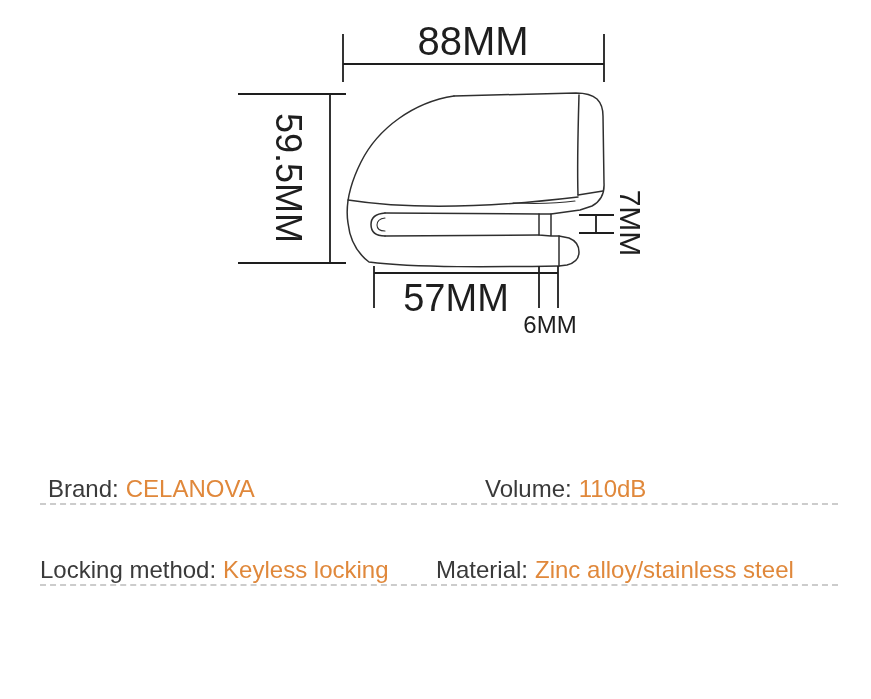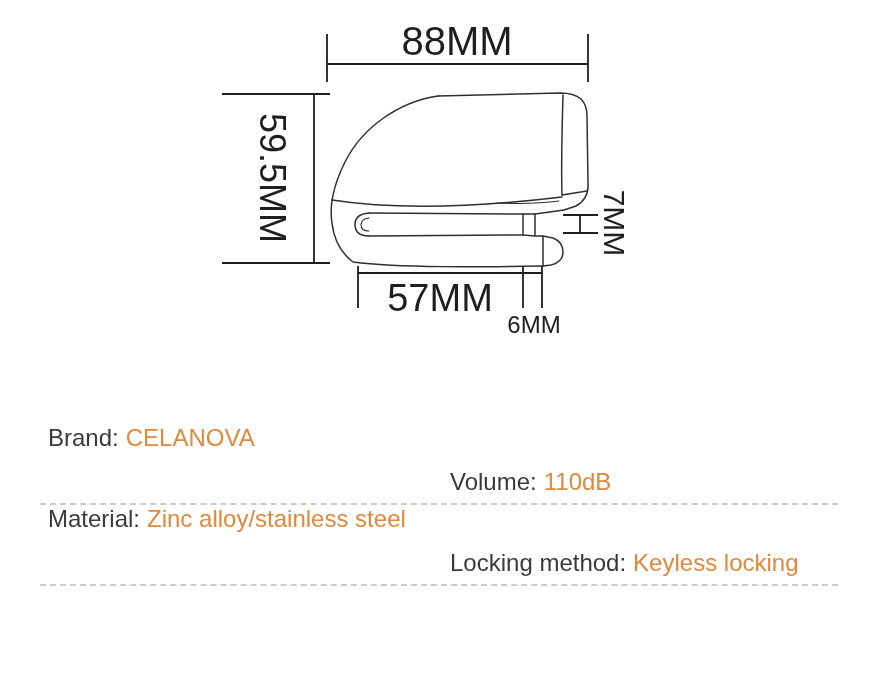--- a/index.html
+++ b/index.html
@@ -3,34 +3,35 @@
 <meta charset="utf-8">
 <style>
   html,body{margin:0;padding:0;}
   body{
     width:871px;height:699px;
     background:#ffffff;
     font-family:"Liberation Sans",sans-serif;
     position:relative;
     overflow:hidden;
   }
-  .diagram-wrap{position:absolute;top:0;left:0;width:802px;height:430px;}
+  .diagram-wrap{position:absolute;top:0;left:16px;width:802px;height:430px;}
   .dim-text{
     font-family:"Liberation Sans",sans-serif;
     fill:#1e1e1e;
   }
   .specs{
     position:absolute;
     top:424px;left:40px;right:33px;
   }
   .spec-row{
     display:flex;
-    align-items:flex-start;
+    align-items:flex-end;
     height:79px;
     border-bottom:2px dashed #cccccc;
+    gap:35px;
   }
   .spec-cell{
     font-size:24px;
     color:#3a3a3a;
     white-space:nowrap;
   }
   .cell-left{width:410px;padding-left:8px;box-sizing:border-box;}
   .cell-right{flex:1;margin-top:44px;}
   .spec-label{color:#3a3a3a;}
   .spec-value{color:#e0883b;margin-left:7px;}
@@ -92,21 +93,21 @@
     <div class="spec-cell cell-left">
       <span class="spec-label">Brand:</span><span class="spec-value">CELANOVA</span>
     </div>
     <div class="spec-cell cell-right">
       <span class="spec-label">Volume:</span><span class="spec-value">110dB</span>
     </div>
   </div>
 
 
   <div class="spec-row">
+    <div class="spec-cell cell-right">
+      <span class="spec-label">Locking method:</span><span class="spec-value">Keyless locking</span>
+    </div>
     <div class="spec-cell cell-left">
       <span class="spec-label">Material:</span><span class="spec-value">Zinc alloy/stainless steel</span>
-    </div>
-    <div class="spec-cell cell-right">
-      <span class="spec-label">Locking method:</span><span class="spec-value">Keyless locking</span>
     </div>
   </div>
 
 </div>
 
 </body></html>

